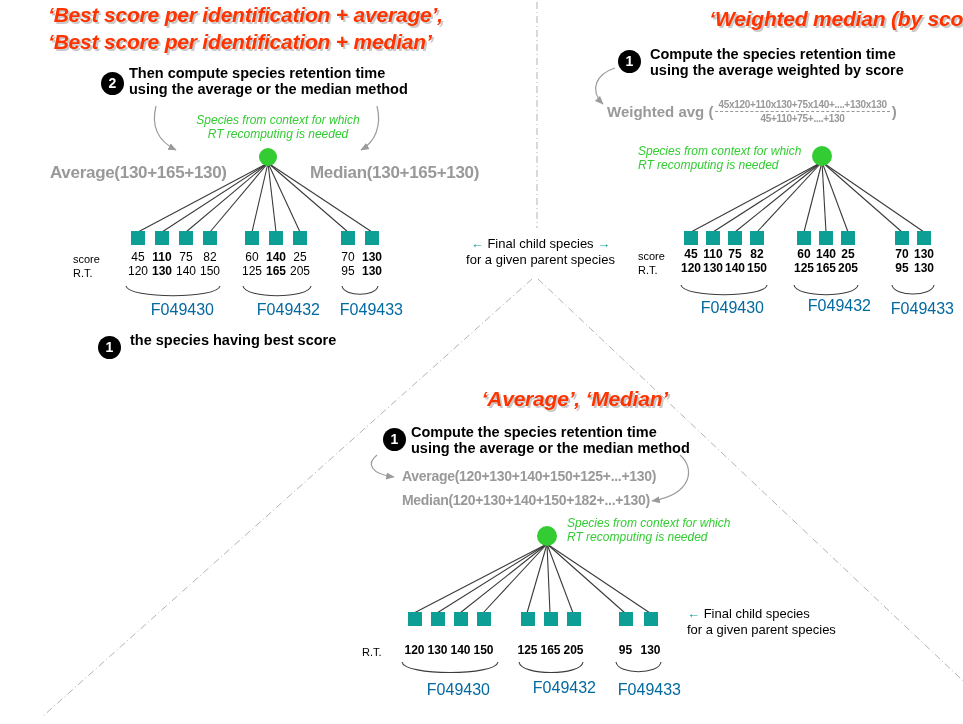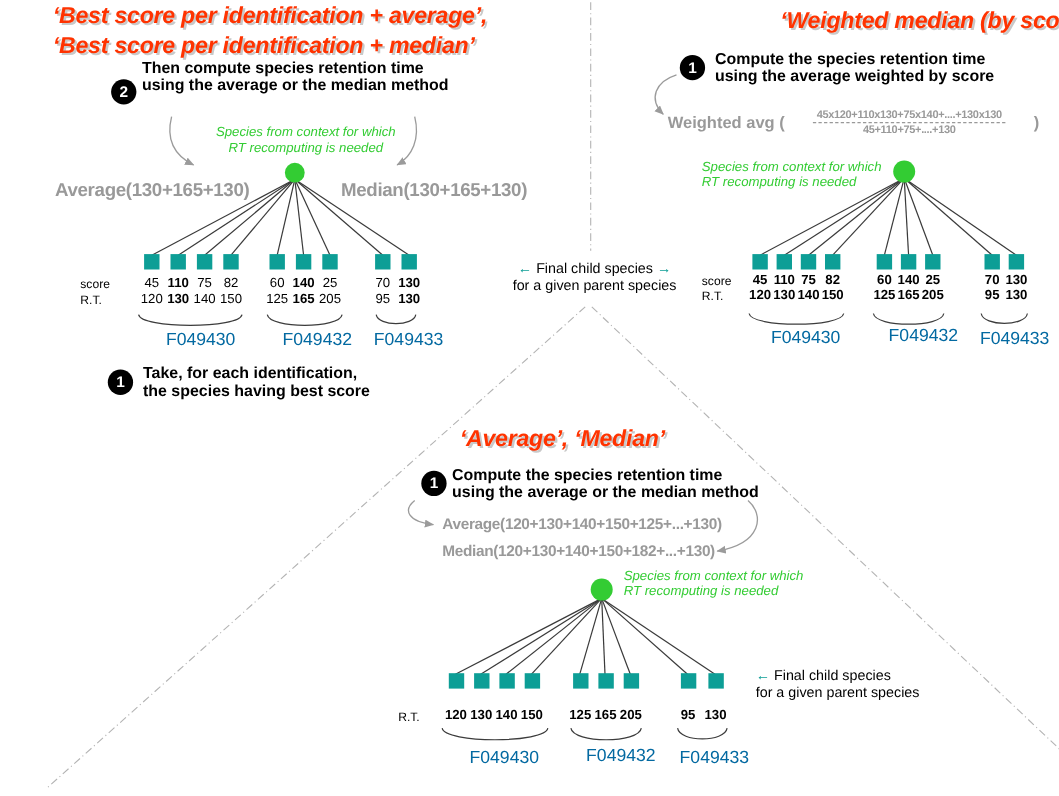--- a/index.html
+++ b/index.html
@@ -24,21 +24,21 @@
   .p23 .cell{width:23px;}
   .p25 .cell{width:25px;}
   .cell{text-align:center;}
   .vrow{font-size:12px;line-height:13px;}
   .b{font-weight:bold;}
   .sq{width:14px;height:14px;background:#0d9e96;margin:0 auto;}
   .rowlabel{font-size:11px;line-height:12px;white-space:nowrap;text-align:center;}
   .flabel{font-size:16px;color:#0369a1;width:80px;text-align:right;white-space:nowrap;}
   .noteline{font-size:13px;line-height:16px;white-space:nowrap;}
   .tealarrow{color:#0d9e96;font-weight:bold;}
-  .frac{display:flex;align-items:center;white-space:nowrap;gap:24px;}
+  .frac{display:flex;align-items:center;white-space:nowrap;}
   .frac .stack{display:inline-block;text-align:center;font-size:10px;font-weight:bold;color:#999;
                letter-spacing:-0.3px;margin:0 2px;}
   .frac .num{border-bottom:1px dashed #999;padding:0 3px 1px 3px;}
   .frac .den{padding-top:1px;}
 </style>
 </head>
 <body>
 
 <div id="stage">
 
@@ -109,21 +109,21 @@
       <path d="M575,68  C556,74  549,90  563,104" marker-end="url(#ah)"></path>
       <path d="M337,455 C326,464 331,474 354,477" marker-end="url(#ah)"></path>
       <path d="M640,455 C655,468 653,494 612,501" marker-end="url(#ah)"></path>
     </g>
   </svg>
 
   <div class="abs title" style="left:8px;top:3px;">‘Best score per identification + average’,</div>
   <div class="abs title" style="left:8px;top:30px;">‘Best score per identification + median’</div>
 
   <div class="abs badge" style="left:61px;top:72px;">2</div>
-  <div class="abs step" style="left:89px;top:55px;">
+  <div class="abs step" style="left:89px;top:66px;">
     <div>Then compute species retention time</div>
     <div>using the average or the median method</div>
   </div>
 
   <div class="abs gtxt" style="left:148px;top:113px;width:180px;text-align:center;">
     <div>Species from context for which</div>
     <div>RT recomputing is needed</div>
   </div>
 
   <div class="abs node" style="left:219px;top:148px;width:18px;height:18px;"></div>
@@ -198,21 +198,20 @@
     <span class="cell">95</span>
     <span class="cell b">130</span>
   </div>
 
   <div class="abs flabel" style="left:94px;top:301px;">F049430</div>
   <div class="abs flabel" style="left:200px;top:301px;">F049432</div>
   <div class="abs flabel" style="left:283px;top:301px;">F049433</div>
 
   <div class="abs badge" style="left:58px;top:336px;">1</div>
   <div class="abs step" style="left:90px;top:333px;">
-    <div>Take, for each identification,</div>
     <div>the species having best score</div>
   </div>
 
   <div class="abs title" style="left:555px;top:7px;width:400px;text-align:right;">‘Weighted median (by score)’</div>
 
   <div class="abs badge" style="left:578px;top:50px;">1</div>
   <div class="abs step" style="left:610px;top:47px;">
     <div>Compute the species retention time</div>
     <div>using the average weighted by score</div>
   </div>
@@ -307,21 +306,21 @@
 
   <div class="abs noteline" style="left:393px;top:236px;width:215px;text-align:center;">
     <div>
       <span class="tealarrow">←</span>
       <span>Final child species</span>
       <span class="tealarrow">→</span>
     </div>
     <div>for a given parent species</div>
   </div>
 
-  <div class="abs title" style="left:378px;top:387px;width:250px;text-align:left;">‘Average’,  ‘Median’</div>
+  <div class="abs title" style="left:378px;top:387px;width:250px;text-align:right;">‘Average’,  ‘Median’</div>
 
   <div class="abs badge" style="left:343px;top:428px;">1</div>
   <div class="abs step" style="left:371px;top:425px;">
     <div>Compute the species retention time</div>
     <div>using the average or the median method</div>
   </div>
 
   <div class="abs grayf f14" style="left:362px;top:468px;">Average(120+130+140+150+125+...+130)</div>
   <div class="abs grayf f14" style="left:362px;top:492px;">Median(120+130+140+150+182+...+130)</div>
 

